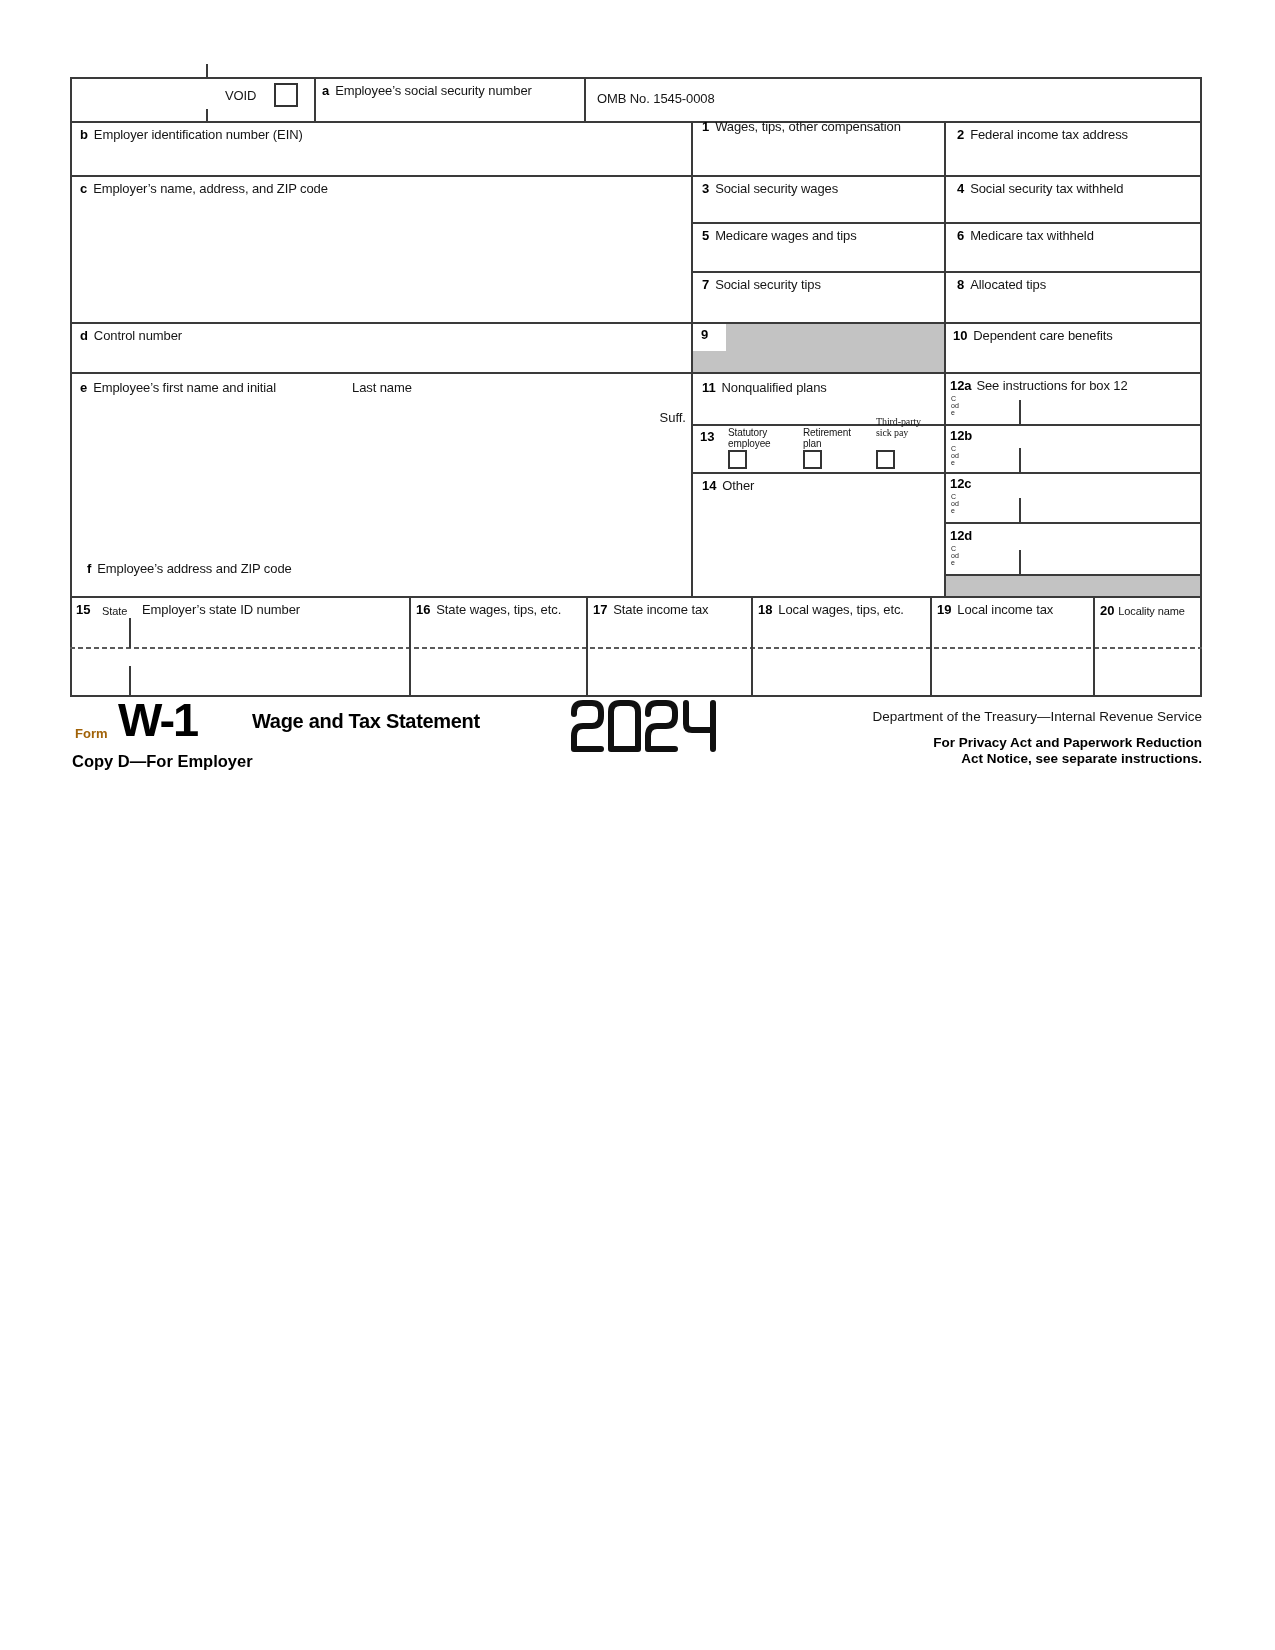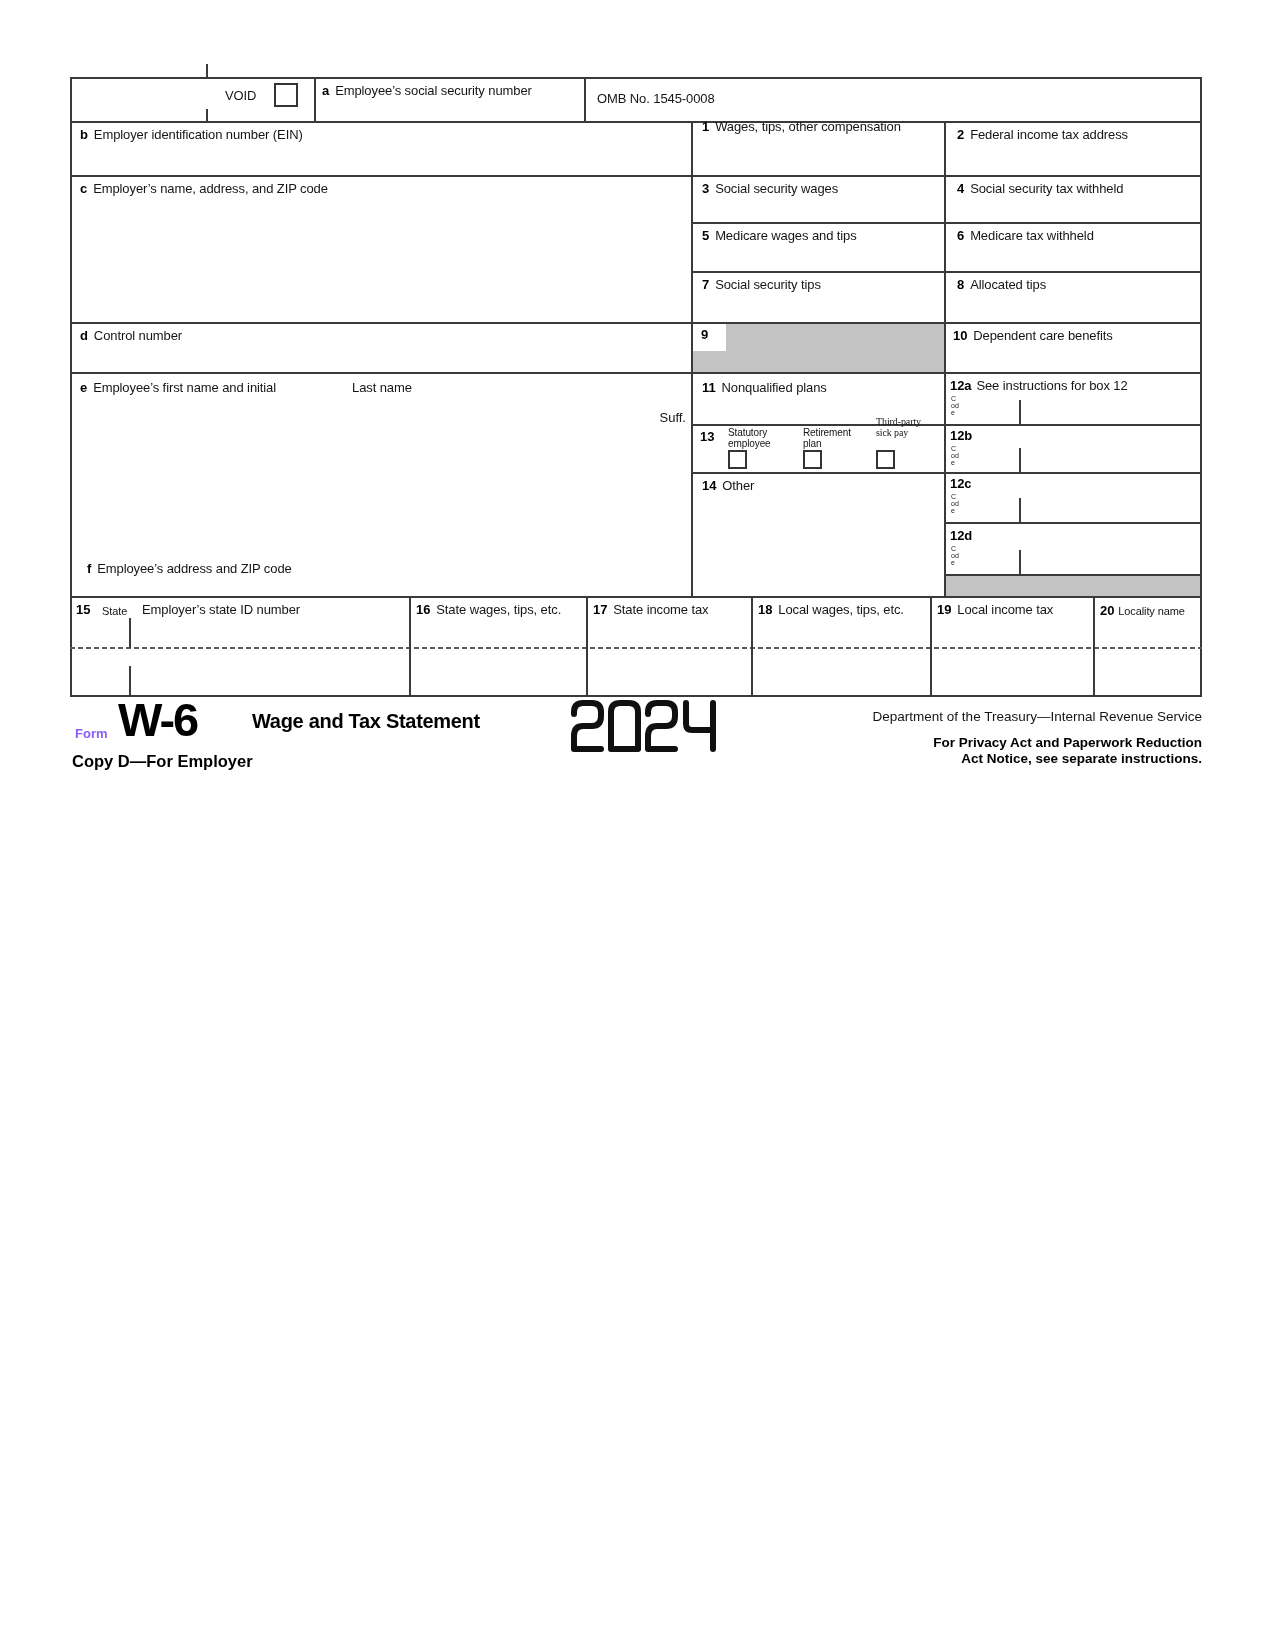--- a/index.html
+++ b/index.html
@@ -10,21 +10,21 @@
   svg.grid line.thin{stroke-width:2;}
   svg.grid line.dashed{stroke:#5a5a5a;stroke-width:1.6;stroke-dasharray:4.5 3.5;}
   svg.grid line.tick{stroke:#3a3a3a;stroke-width:2;}
   .lbl{position:absolute;font-size:13px;line-height:14px;letter-spacing:-0.1px;white-space:nowrap;color:#151515;}
   .lbl b{font-weight:bold;margin-right:6px;color:#000;}
   .lbl.small{font-size:11px;}
   .cblbl{position:absolute;font-size:10px;line-height:10.5px;letter-spacing:-0.1px;color:#151515;white-space:normal;}
   .code{position:absolute;width:8px;font-size:7px;line-height:6.8px;word-break:break-all;color:#222;}
   .checkbox{position:absolute;border:2px solid #333;background:#fff;box-sizing:border-box;}
   .fld{position:absolute;background:transparent;}
-  .footer-form{position:absolute;left:75px;top:726px;font-size:13px;font-weight:bold;color:#8b5cf6;}
+  .footer-form{position:absolute;left:75px;top:726px;font-size:13px;font-weight:bold;color:#a16207;}
   .footer-w2{position:absolute;left:118px;top:692px;font-size:47px;font-weight:900;letter-spacing:-2px;color:#000;}
   .footer-title{position:absolute;left:252px;top:710px;font-size:20px;font-weight:bold;letter-spacing:-0.3px;color:#000;}
   .footer-copy{position:absolute;left:72px;top:752px;font-size:16.5px;font-weight:bold;color:#000;}
   .footer-dept{position:absolute;right:73px;top:709px;font-size:13.5px;color:#151515;}
   .footer-privacy{position:absolute;right:73px;top:735px;font-size:13.5px;font-weight:bold;text-align:right;line-height:15.5px;color:#000;}
   .yearsvg{position:absolute;left:571px;top:699px;}
   .yearsvg path{fill:none;stroke:#101010;stroke-width:6;stroke-linecap:round;stroke-linejoin:round;}
   .suff{position:absolute;width:48px;text-align:right;font-size:13px;color:#151515;margin-top:29px;}
 </style>
 </head>
@@ -154,21 +154,21 @@
   <div class="lbl" style="left:593px;top:603px;"><b>17</b><span>State income tax</span></div>
   <div class="fld" style="left:590px;top:620px;width:158px;height:26px;"></div>
   <div class="lbl" style="left:758px;top:603px;"><b>18</b><span>Local wages, tips, etc.</span></div>
   <div class="fld" style="left:755px;top:620px;width:172px;height:26px;"></div>
   <div class="lbl" style="left:937px;top:603px;"><b>19</b><span>Local income tax</span></div>
   <div class="fld" style="left:934px;top:620px;width:156px;height:26px;"></div>
   <div class="lbl small" style="left:1100px;top:604px;"><b style="font-size:13px;margin-right:4px;">20</b><span>Locality name</span></div>
   <div class="fld" style="left:1097px;top:620px;width:100px;height:26px;"></div>
 
   <div class="footer-form">Form</div>
-  <div class="footer-w2">W-6</div>
+  <div class="footer-w2">W-1</div>
   <div class="footer-title">Wage and Tax Statement</div>
   <svg class="yearsvg" width="150" height="56" viewBox="0 0 150 56" aria-label="2024">
     <g id="year-digits">
         <path d="M3 15 L3 13 Q3 4 12 4 L21 4 Q30 4 30 13 L30 17 Q30 27 21 27 L12 27 Q3 27 3 37 L3 50 L30 50" transform="translate(0,0)"></path>
         <path d="M3 50 L3 13 Q3 4 12 4 L21 4 Q30 4 30 13 L30 50 Z" transform="translate(37,0)"></path>
         <path d="M3 15 L3 13 Q3 4 12 4 L21 4 Q30 4 30 13 L30 17 Q30 27 21 27 L12 27 Q3 27 3 37 L3 50 L30 50" transform="translate(74,0)"></path>
         <path d="M4 4 L4 25 Q4 31 10 31 L31 31 M31 4 L31 50" transform="translate(111,0)"></path>
       </g>
   </svg>
   <div class="footer-dept">Department of the Treasury—Internal Revenue Service</div>

